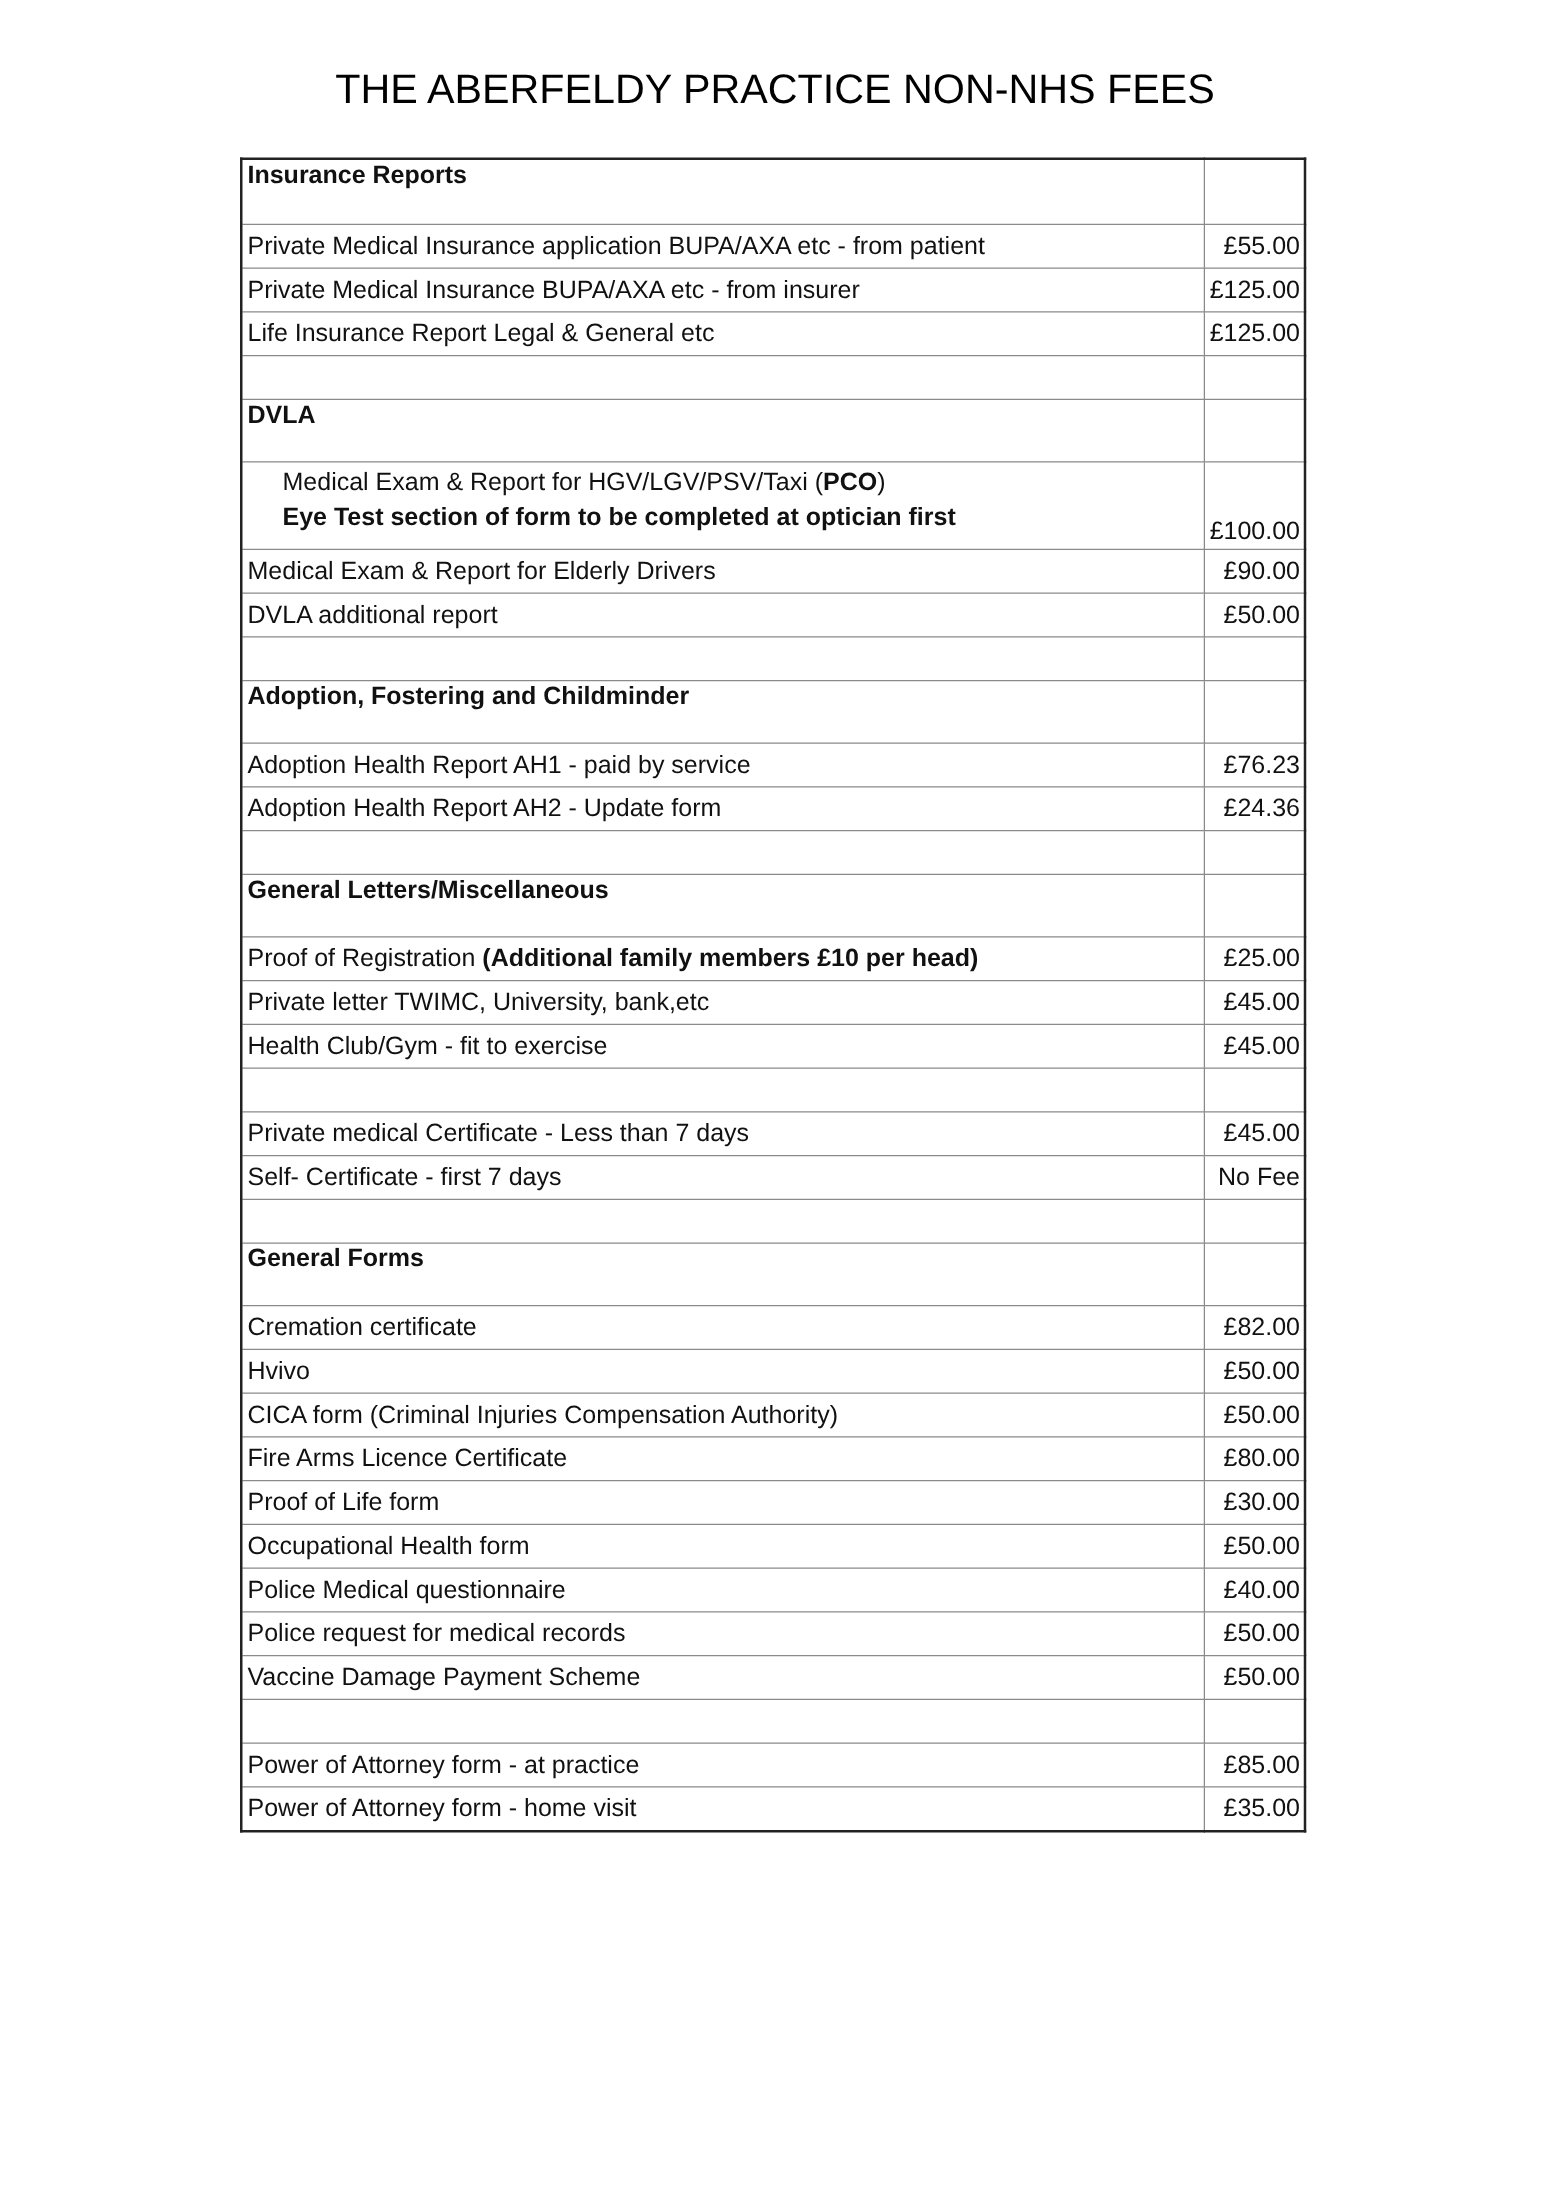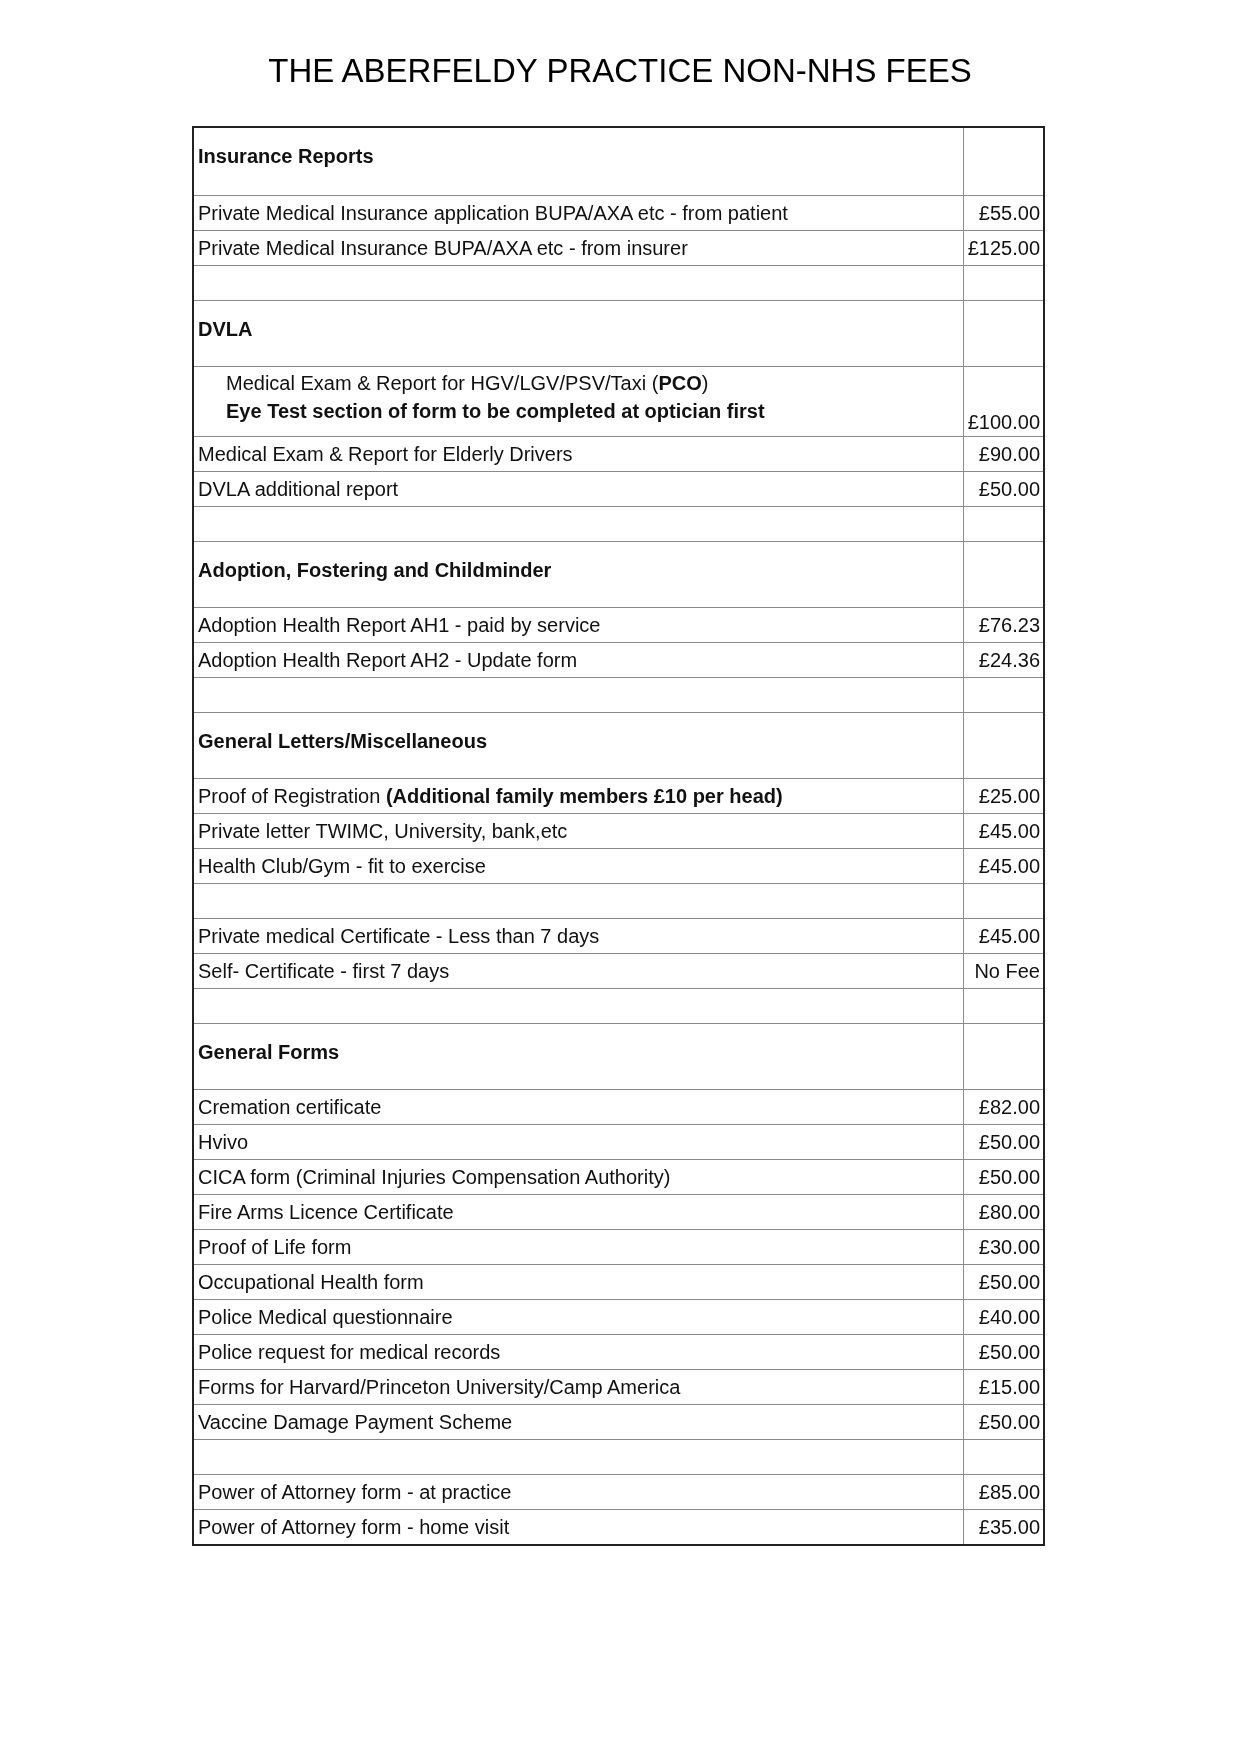--- a/index.html
+++ b/index.html
@@ -22,21 +22,21 @@
   .fee-table td {
     border-top: 1px solid #8a8a8a;
     border-bottom: 1px solid #8a8a8a;
     padding: 0 4px;
     height: 34px;
     vertical-align: middle;
     line-height: 24px;
   }
   .fee-table td.desc { width: 736px; border-right: 1px solid #8a8a8a; }
   .fee-table td.price { text-align: right; padding-right: 3px; }
-  .fee-table tr.section td { height: 49px; vertical-align: top; padding-top: 16px; font-weight: bold; margin-left: 36px; }
+  .fee-table tr.section td { height: 49px; vertical-align: top; padding-top: 0; font-weight: bold; margin-left: 36px; }
   .fee-table tr.section.first td { height: 51px; }
   .fee-table tr.double td { height: 67px; }
   .fee-table tr.double td.price { vertical-align: bottom; padding-bottom: 2px; }
   .fee-table tr.double td.desc { vertical-align: top; padding-top: 2px; line-height: 28px; padding-left: 32px; }
   b { font-weight: bold; }
 </style>
 </head>
 <body>
 
 <div class="title">THE ABERFELDY PRACTICE NON-NHS FEES</div>
@@ -47,20 +47,24 @@
     <tr class="section first">
       <td class="desc">Insurance Reports</td>
       <td class="price"></td>
     </tr>
     <tr>
       <td class="desc">Private Medical Insurance application BUPA/AXA etc - from patient</td>
       <td class="price">£55.00</td>
     </tr>
     <tr>
       <td class="desc">Private Medical Insurance BUPA/AXA etc - from insurer</td>
+      <td class="price">£125.00</td>
+    </tr>
+    <tr>
+      <td class="desc">Life Insurance Report Legal &amp; General etc</td>
       <td class="price">£125.00</td>
     </tr>
     <tr>
         <td class="desc"></td>
         <td class="price"></td>
       </tr>
 
     <tr class="section">
       <td class="desc">DVLA</td>
       <td class="price"></td>
@@ -166,24 +170,20 @@
     </tr>
     <tr>
       <td class="desc">Police Medical questionnaire</td>
       <td class="price">£40.00</td>
     </tr>
     <tr>
       <td class="desc">Police request for medical records</td>
       <td class="price">£50.00</td>
     </tr>
     <tr>
-      <td class="desc">Forms for Harvard/Princeton University/Camp America</td>
-      <td class="price">£15.00</td>
-    </tr>
-    <tr>
       <td class="desc">Vaccine Damage Payment Scheme</td>
       <td class="price">£50.00</td>
     </tr>
     <tr>
         <td class="desc"></td>
         <td class="price"></td>
       </tr>
 
     <tr>
       <td class="desc">Power of Attorney form - at practice</td>

